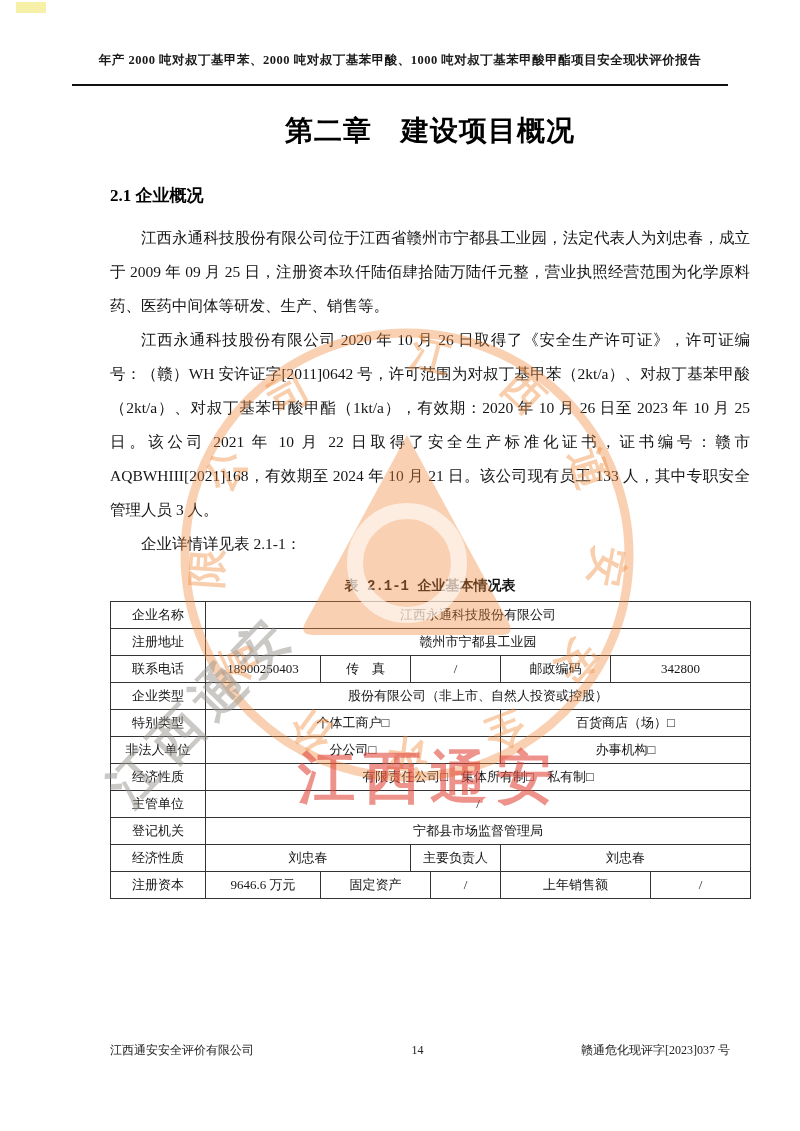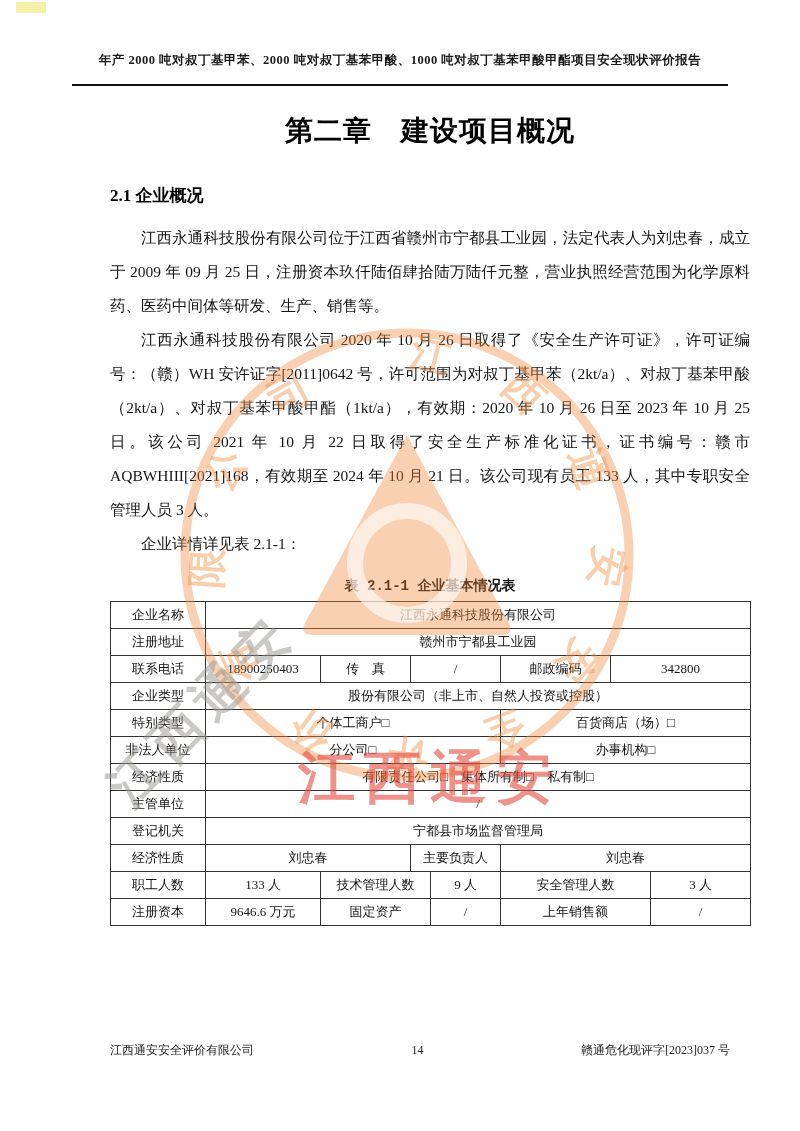--- a/index.html
+++ b/index.html
@@ -132,28 +132,20 @@
           <td>登记机关</td>
           <td colspan="7">宁都县市场监督管理局</td>
         </tr>
         <tr>
           <td>经济性质</td>
           <td colspan="2">刘忠春</td>
           <td colspan="2">主要负责人</td>
           <td colspan="3">刘忠春</td>
         </tr>
         <tr>
-          <td>职工人数</td>
-          <td>133 人</td>
-          <td colspan="2">技术管理人数</td>
-          <td>9 人</td>
-          <td colspan="2">安全管理人数</td>
-          <td>3 人</td>
-        </tr>
-        <tr>
           <td>注册资本</td>
           <td>9646.6 万元</td>
           <td colspan="2">固定资产</td>
           <td>/</td>
           <td colspan="2">上年销售额</td>
           <td>/</td>
         </tr>
       </tbody>
     </table>
   </main>

